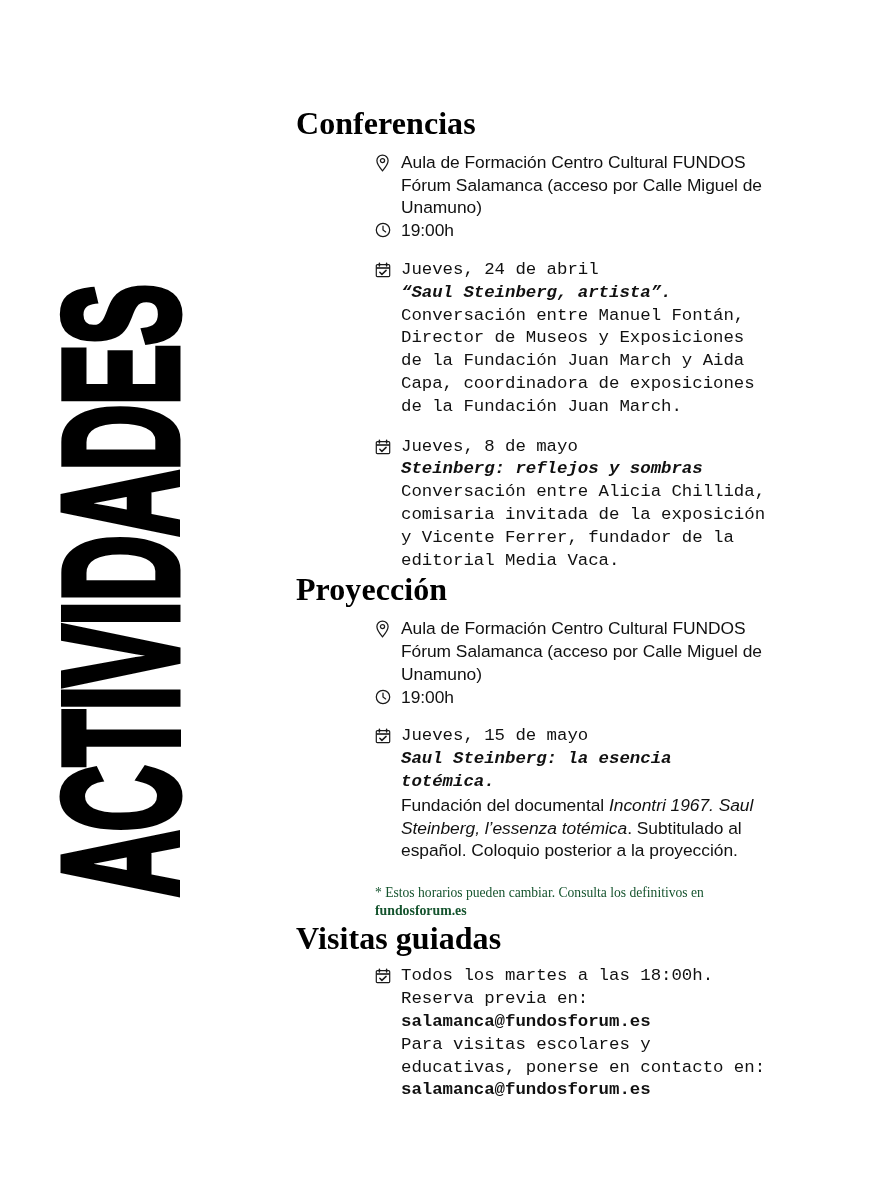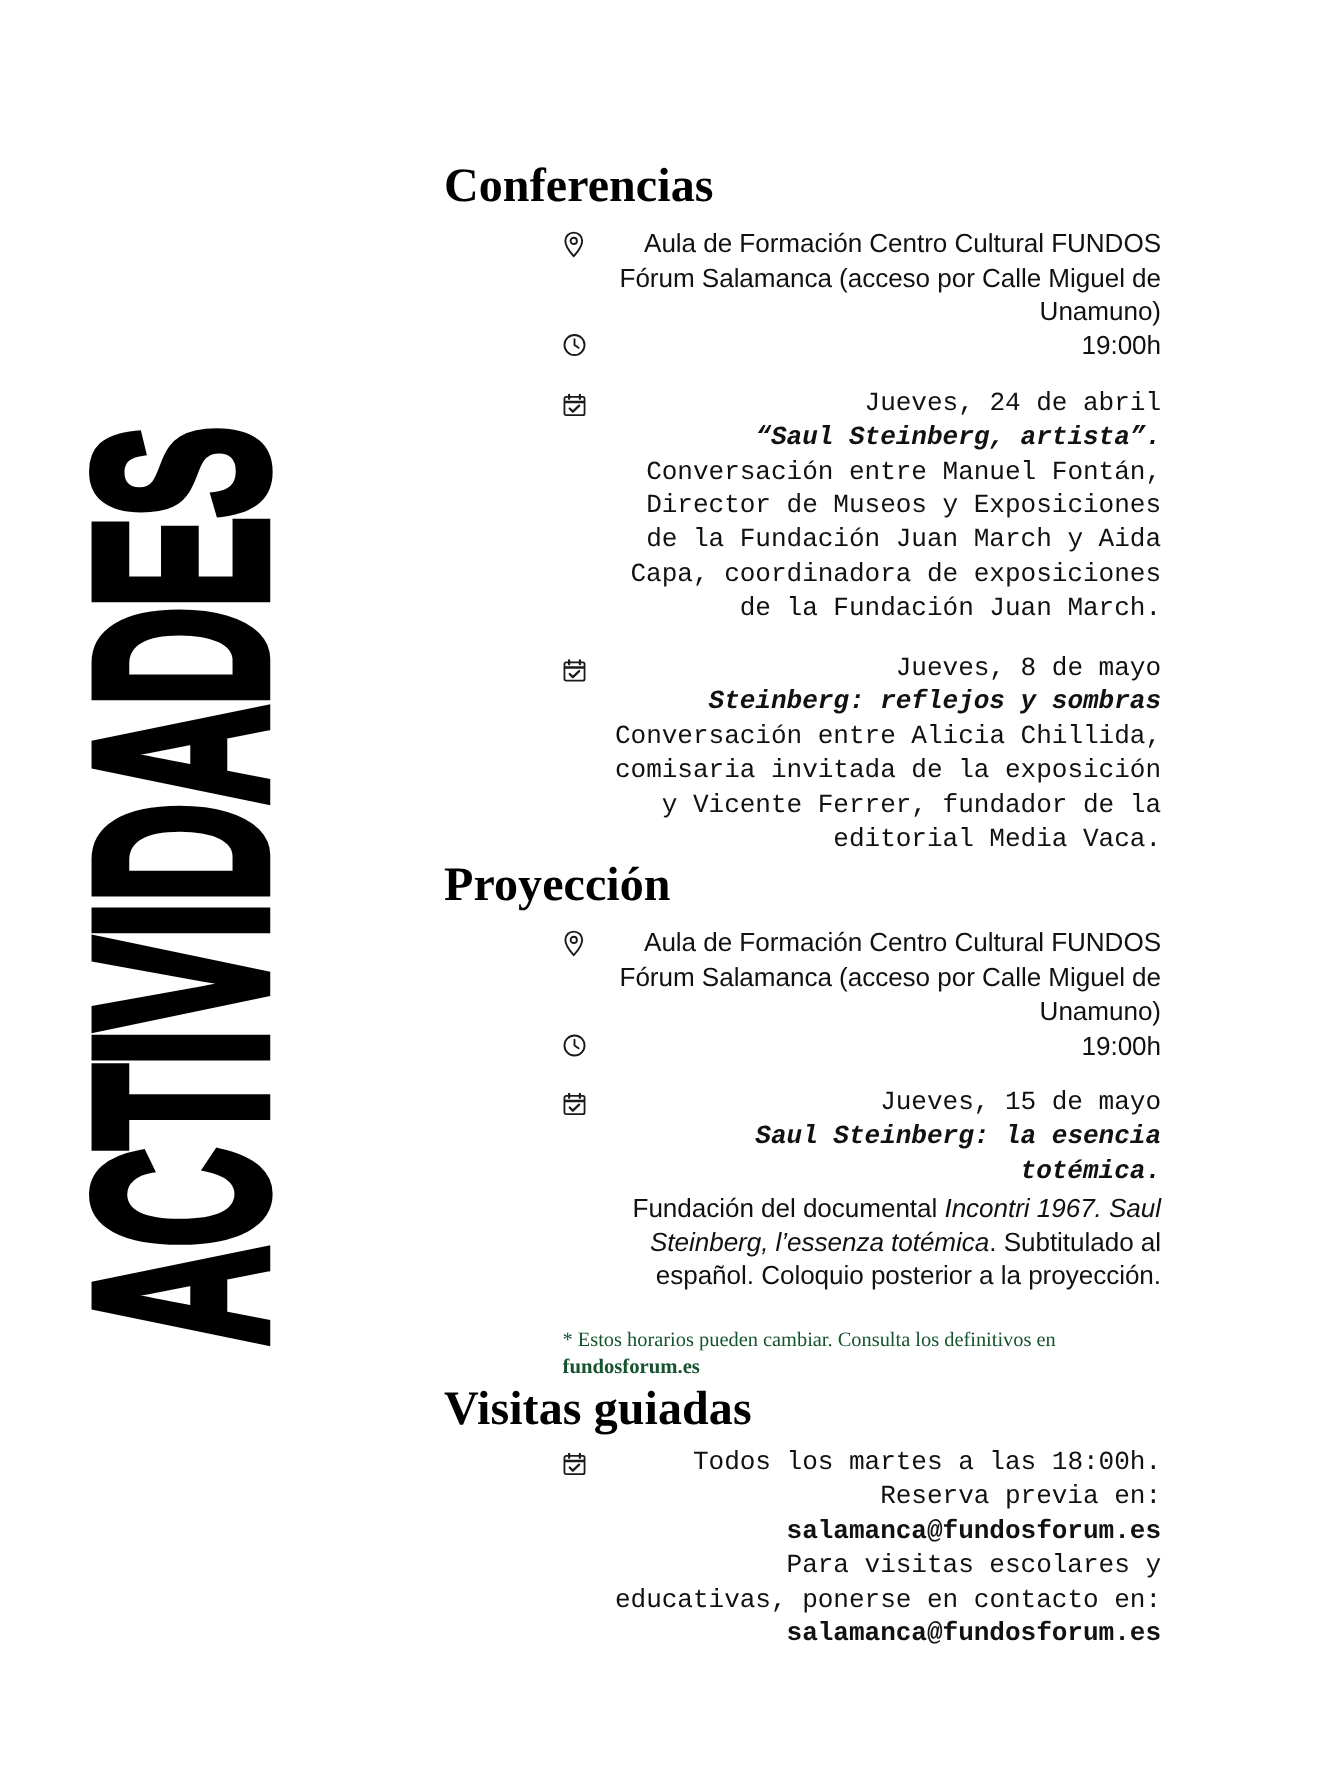--- a/index.html
+++ b/index.html
@@ -67,21 +67,20 @@
 
   .heading-conferencias { margin-top: 0; }
   .heading-proyeccion   { margin-top: 34px; }
   .heading-visitas      { margin-top: 38px; }
 
   
   .row {
     display: flex;
     align-items: flex-start;
     margin-left: 79px;
-    text-align: right;
   }
   .row + .row { margin-top: 0; }
   .row.gap-above { margin-top: 17px; }
 
   .icon-cell {
     flex: 0 0 26px;
     width: 26px;
     padding-top: 3px;
     display: flex;
     justify-content: flex-start;

